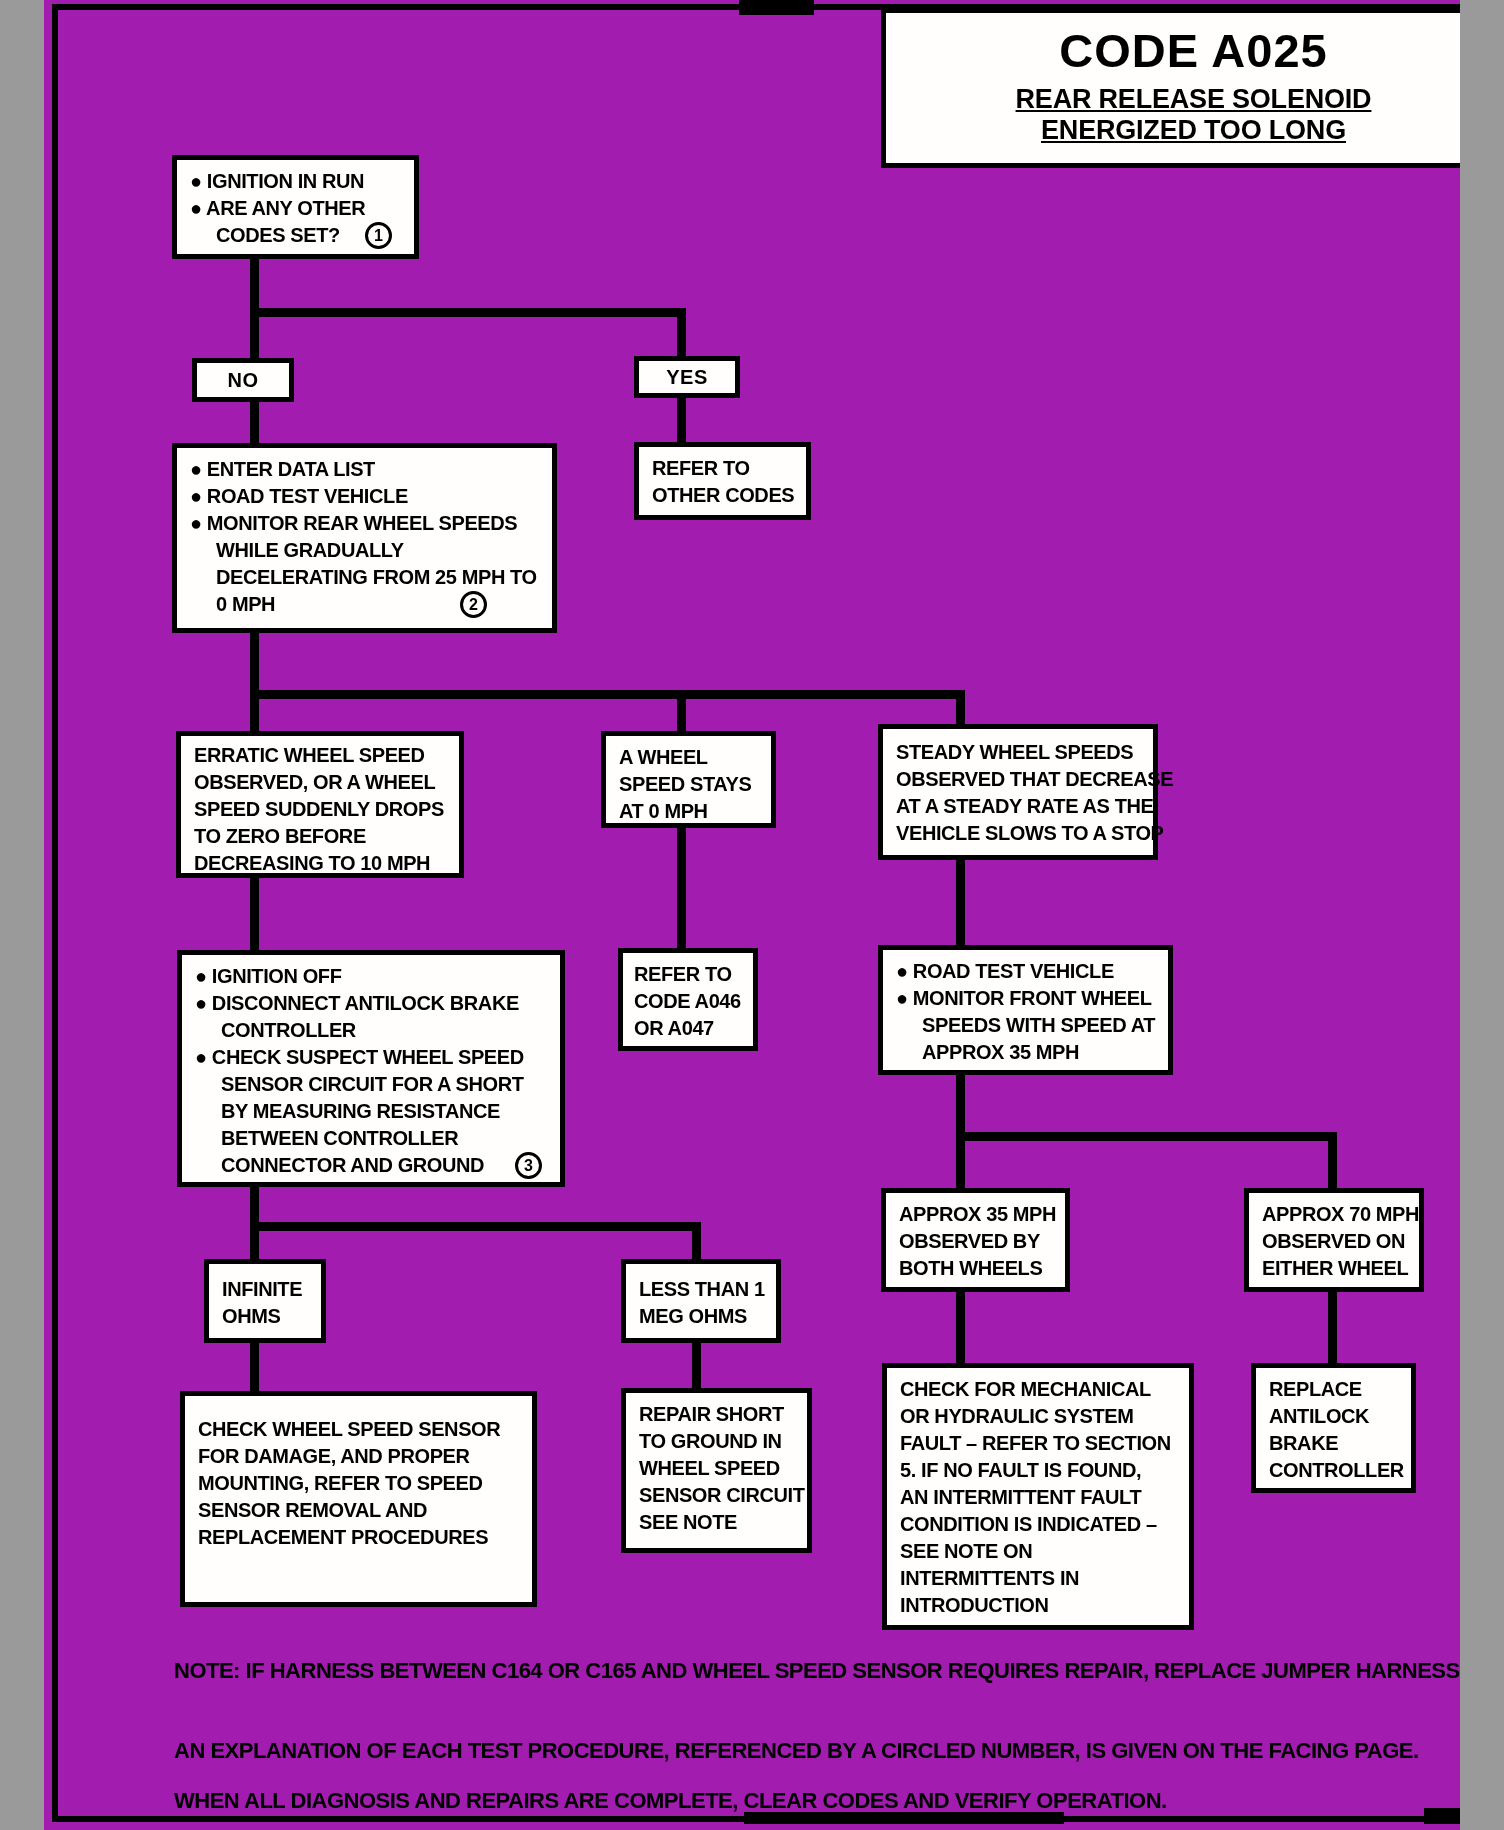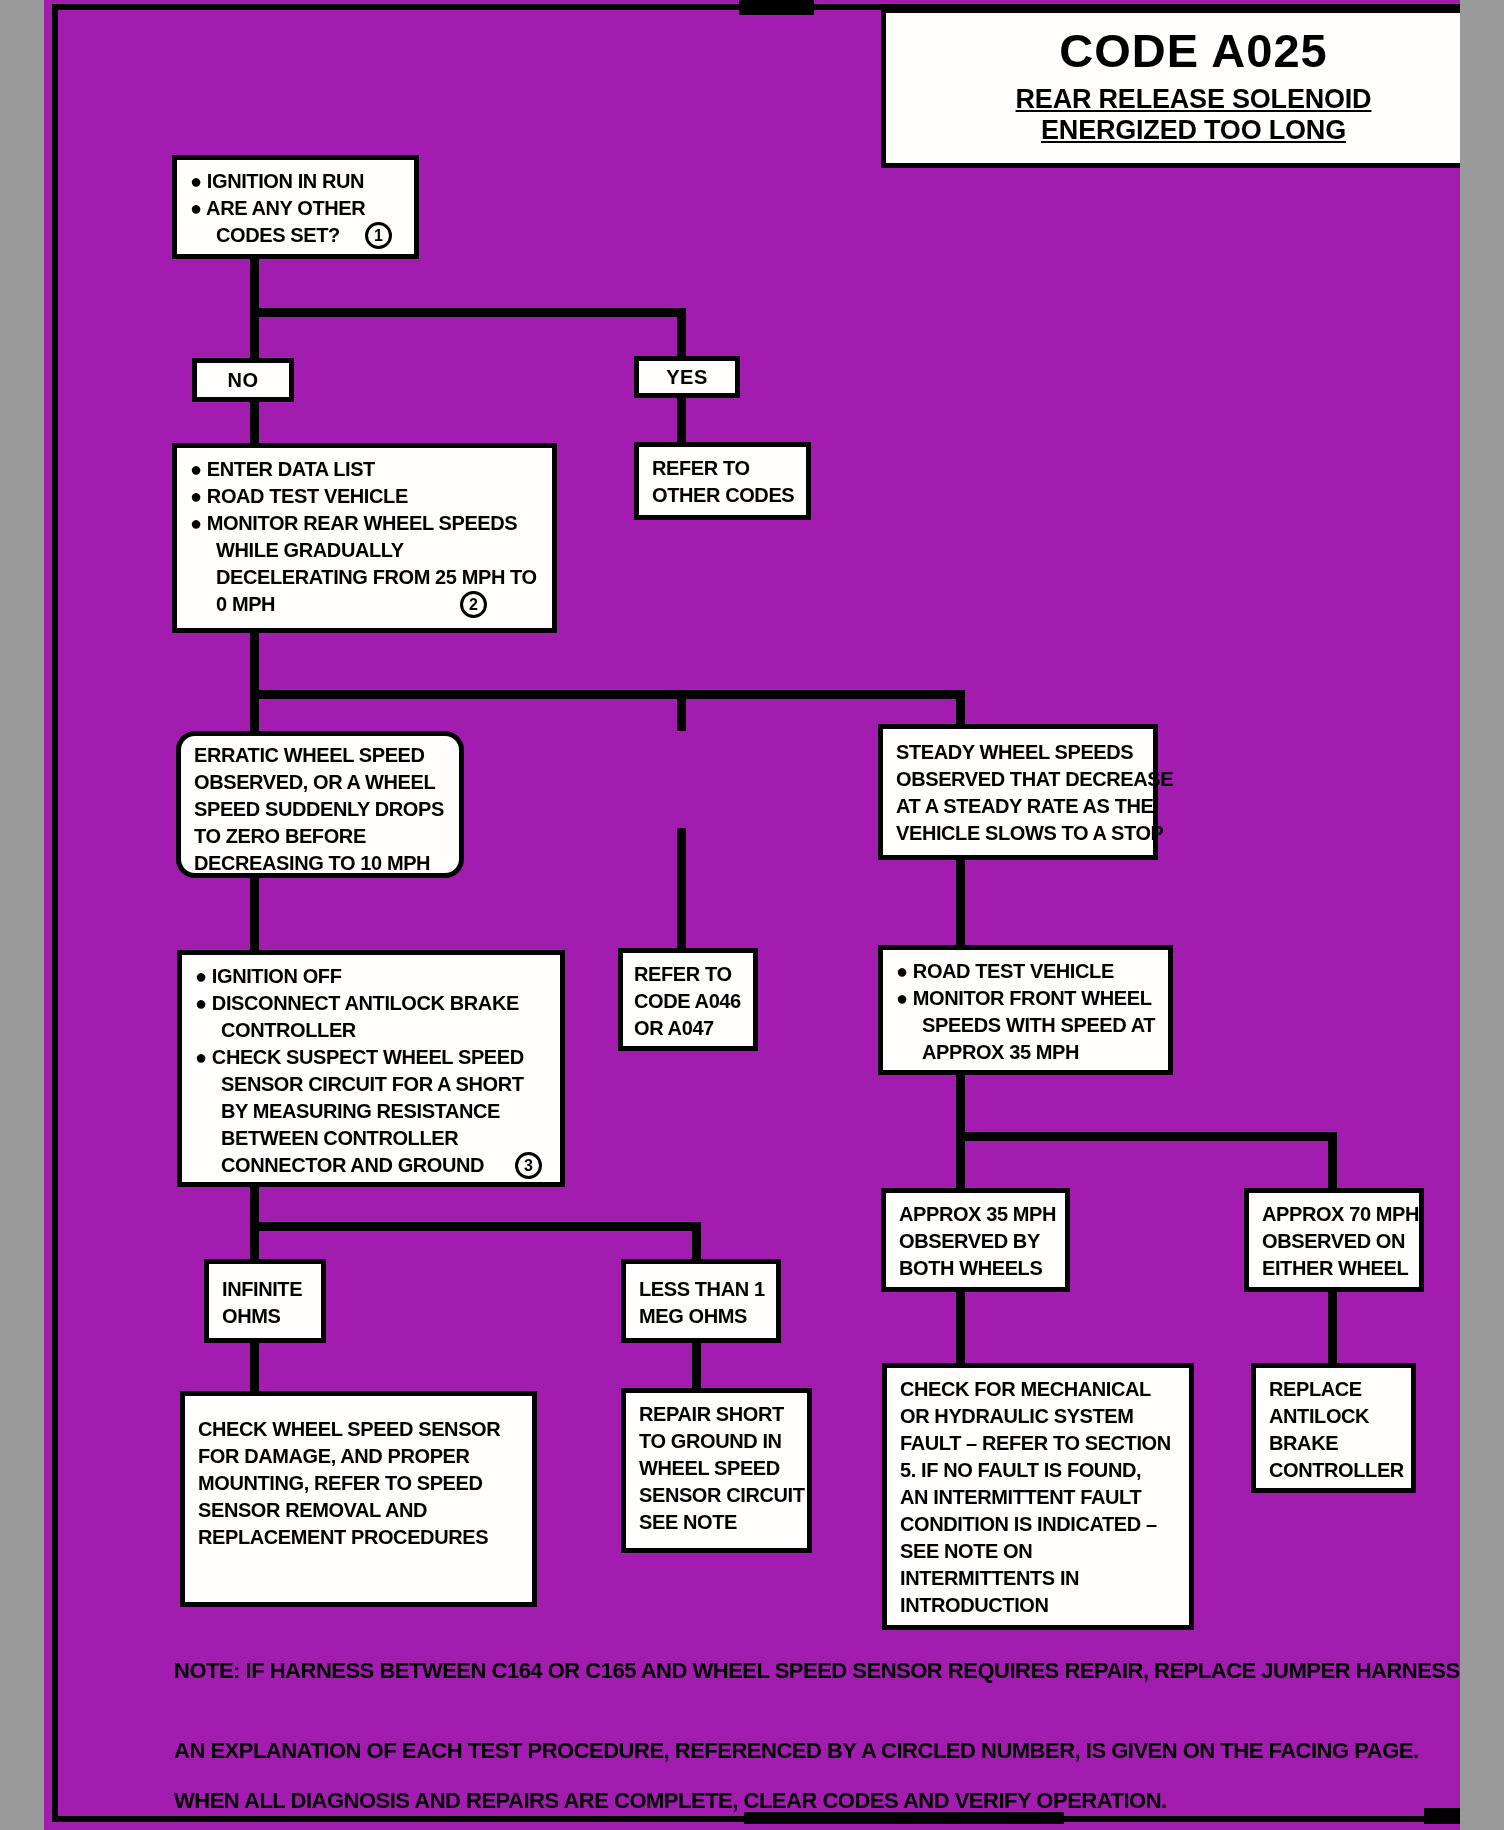--- a/index.html
+++ b/index.html
@@ -90,28 +90,33 @@
       <span>0 MPH</span>
       <span class="circ" style="margin-right:55px;">2</span>
     </div>
   </div>
 
   <div class="box" style="left:590px;top:442px;width:177px;height:78px;">
     <div class="row">REFER TO</div>
     <div class="row">OTHER CODES</div>
   </div>
 
-  <div class="box" style="left:132px;top:731px;width:288px;height:147px;padding-top:6px;border-radius:19px;">
+  <div class="box" style="left:132px;top:731px;width:288px;height:147px;padding-top:6px;">
     <div class="row">ERRATIC WHEEL SPEED</div>
     <div class="row">OBSERVED, OR  A WHEEL</div>
     <div class="row">SPEED SUDDENLY DROPS</div>
     <div class="row">TO ZERO BEFORE</div>
     <div class="row">DECREASING TO 10 MPH</div>
   </div>
 
+  <div class="box" style="left:557px;top:731px;width:175px;height:97px;">
+    <div class="row">A WHEEL</div>
+    <div class="row">SPEED STAYS</div>
+    <div class="row">AT 0 MPH</div>
+  </div>
 
   <div class="box" style="left:834px;top:724px;width:280px;height:136px;padding-top:10px;">
     <div class="row">STEADY WHEEL SPEEDS</div>
     <div class="row">OBSERVED THAT DECREASE</div>
     <div class="row">AT A STEADY RATE AS THE</div>
     <div class="row">VEHICLE SLOWS TO A STOP</div>
   </div>
 
   <div class="box" style="left:133px;top:950px;width:388px;height:237px;">
     <div class="row">● IGNITION OFF</div>

